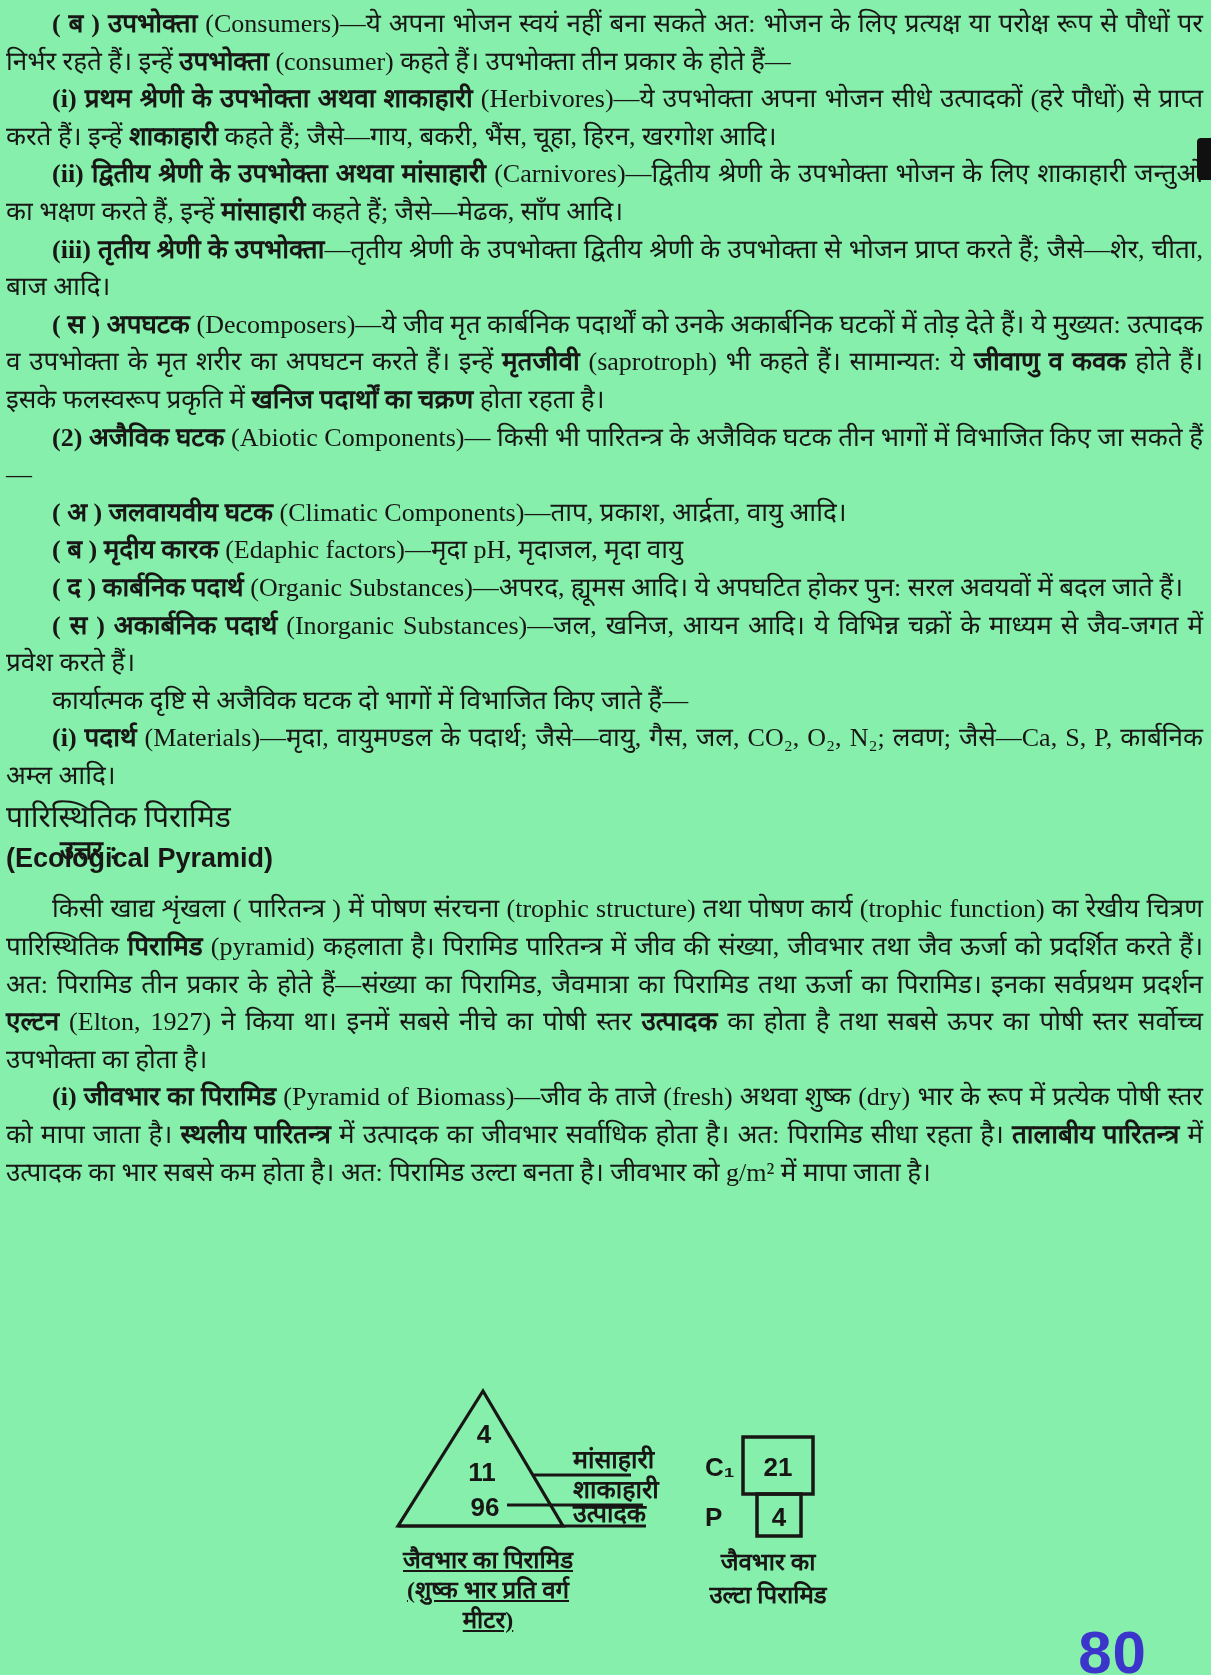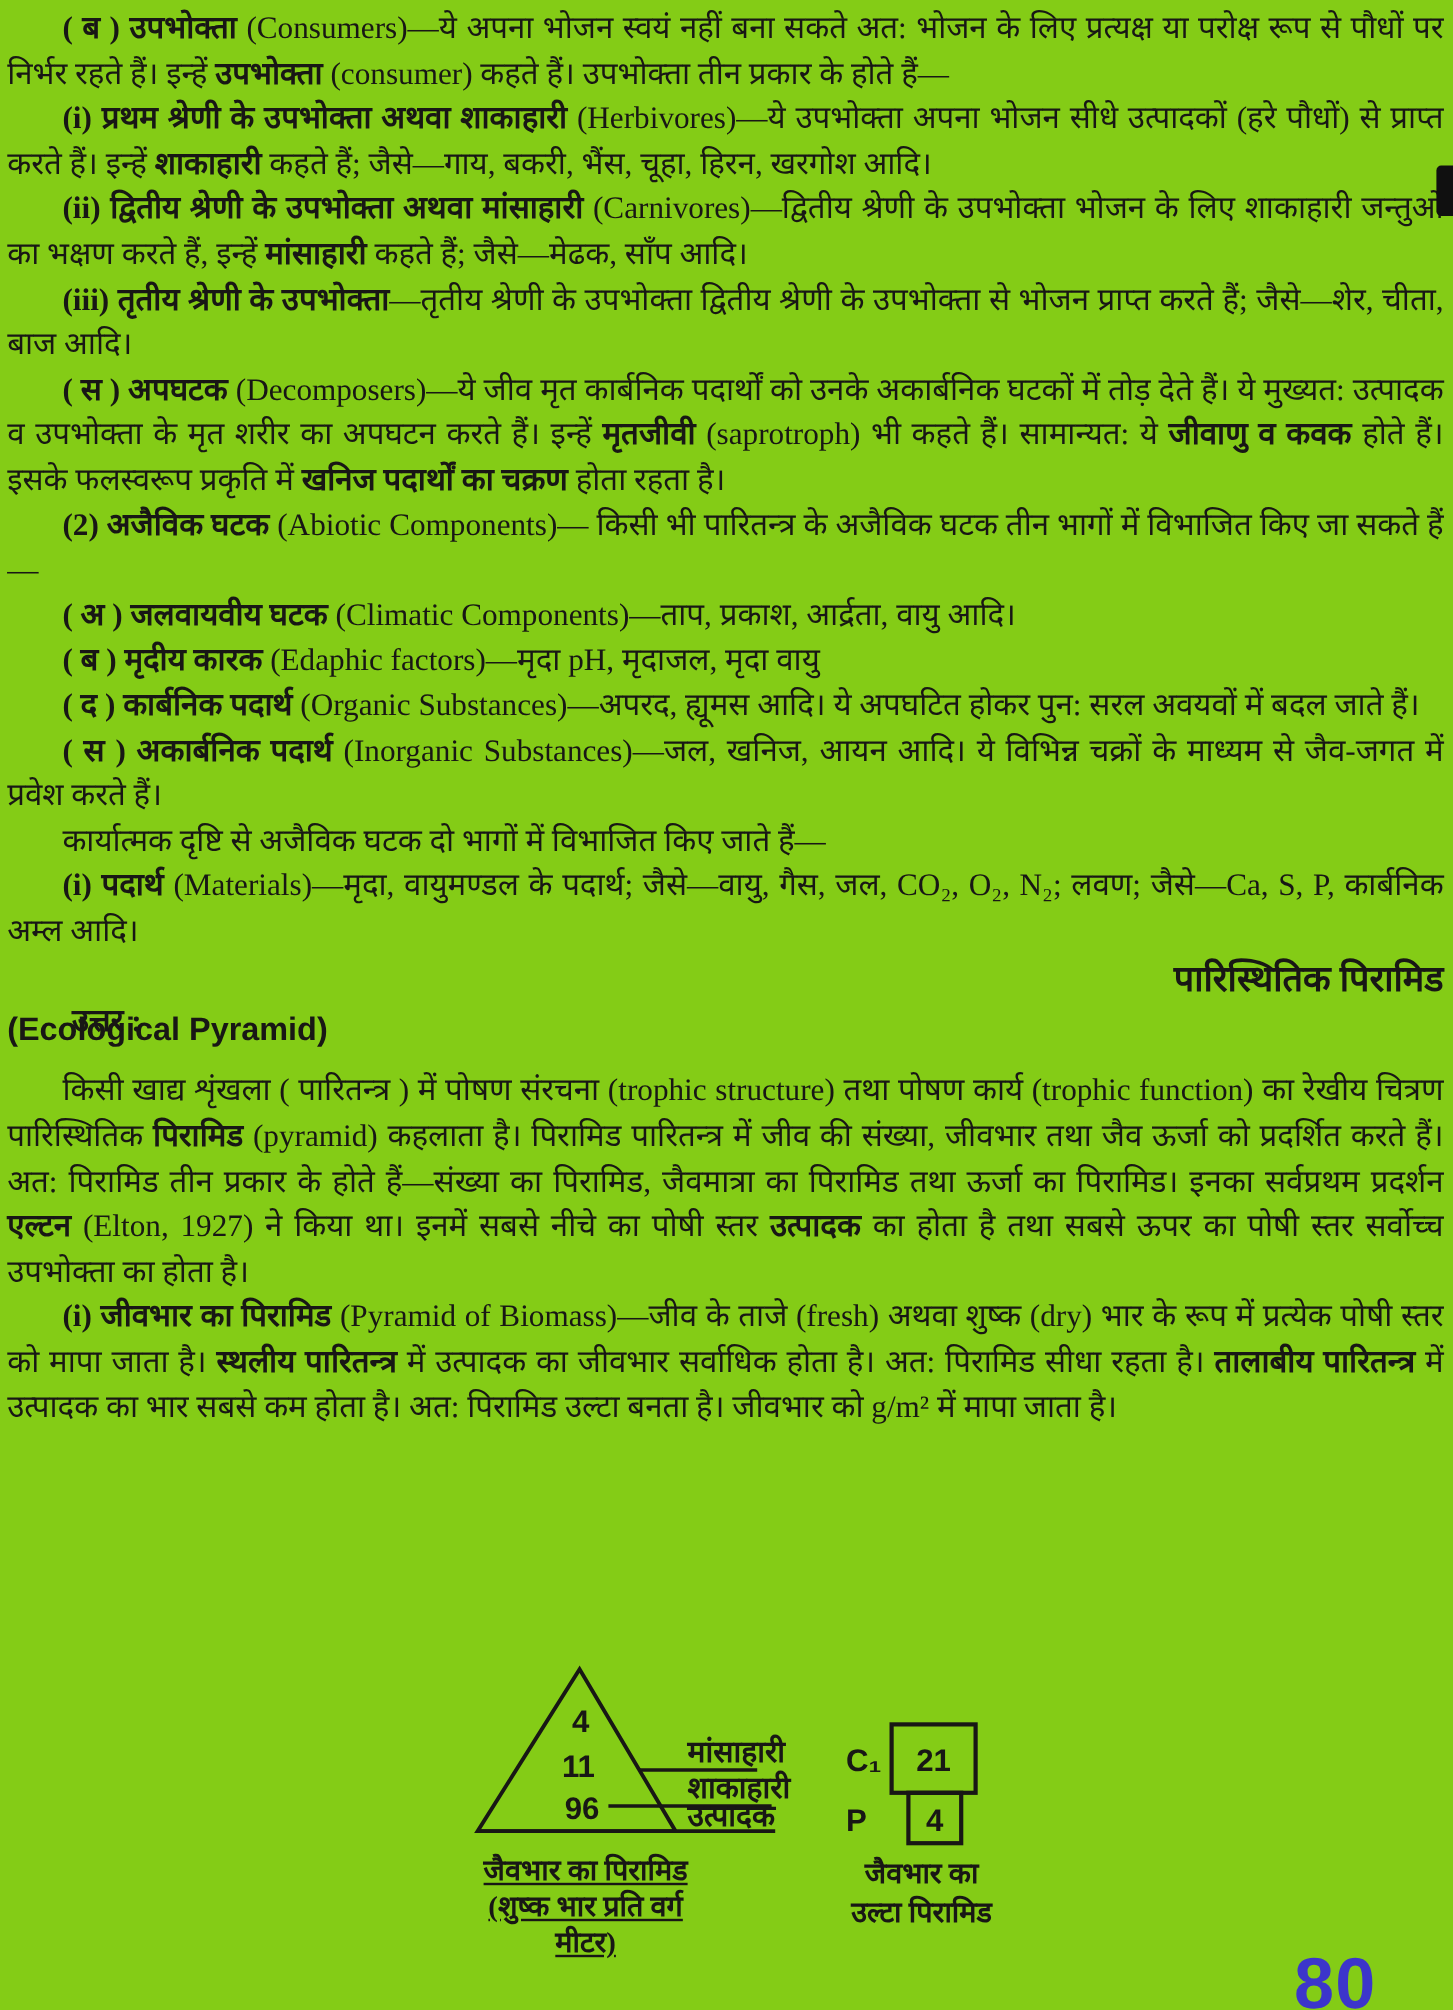--- a/index.html
+++ b/index.html
@@ -1,39 +1,39 @@
 <!DOCTYPE html>
 <html><head>
 <meta charset="utf-8">
 <style>
   html,body{margin:0;padding:0;background:#d8d8d8;}
   .page{
     position:relative;
     width:1211px;height:1675px;
-    background:#84cc16;
+    background:#86efac;
     overflow:hidden;
     font-family:"Liberation Serif","DejaVu Serif",serif;
     color:#181715;
   }
   .doc{
     padding:5px 8px 0 6px;
     font-size:26px;
     line-height:37.6px;
     text-align:justify;
   }
   .para{margin:0;}
   .para.indent{text-indent:46px;}
   .b{font-weight:bold;}
   
   .answer-block{position:relative;margin:2px 0 12px 0;}
   .answer-label{
     position:absolute;left:54px;top:8px;
     font-weight:bold;font-size:26px;margin-top:28px;
   }
-  .h-hi{text-align:right;font-weight:bold;font-size:30px;line-height:42px;}
+  .h-hi{text-align:left;font-weight:normal;font-size:30px;line-height:42px;}
   .h-en{
     text-align:left;font-weight:bold;font-size:27px;line-height:40px;
     font-family:"Liberation Sans","DejaVu Sans",sans-serif;
   }
   
   .figures{position:absolute;left:0;top:1385px;width:1211px;height:240px;}
   .fig{position:absolute;}
   .fig-biomass{left:385px;top:0;width:280px;}
   .fig-inverted{left:703px;top:50px;width:130px;}
   .fig svg{display:block;}

